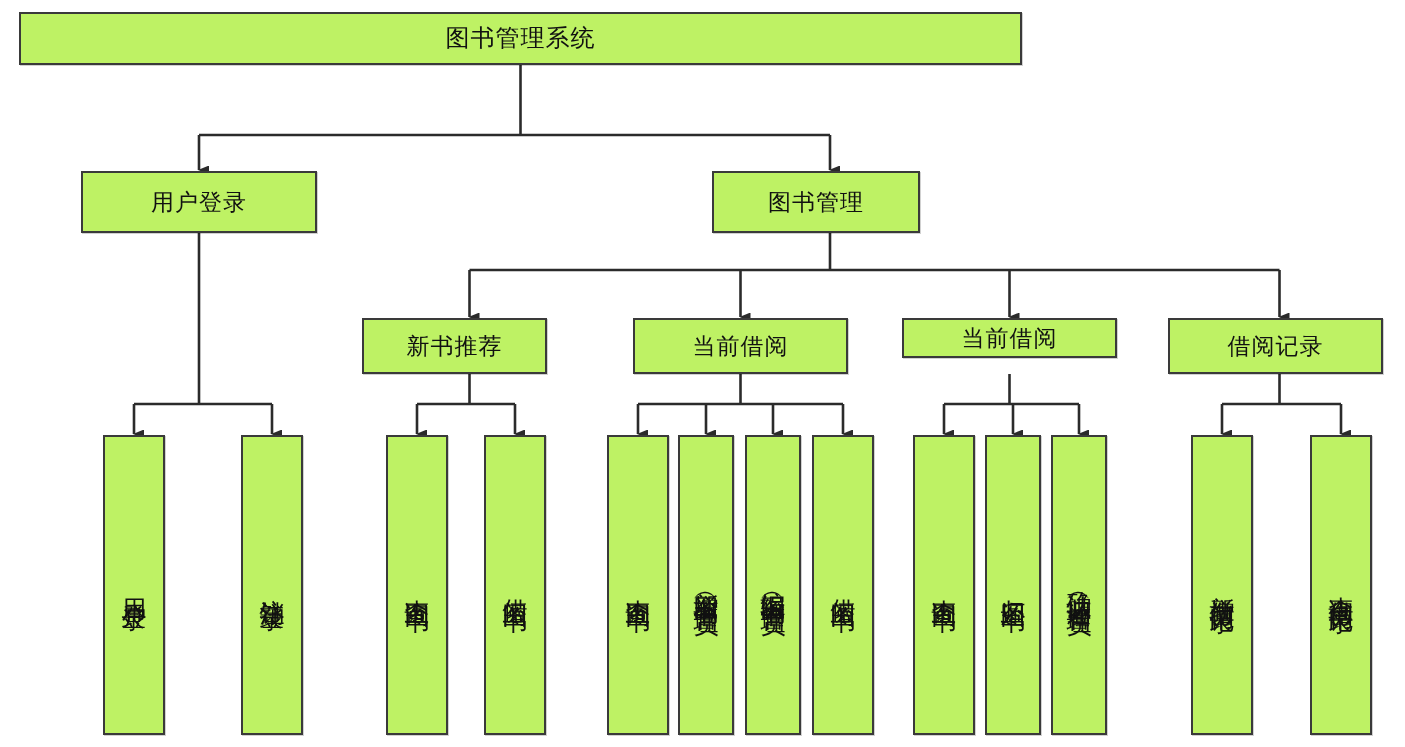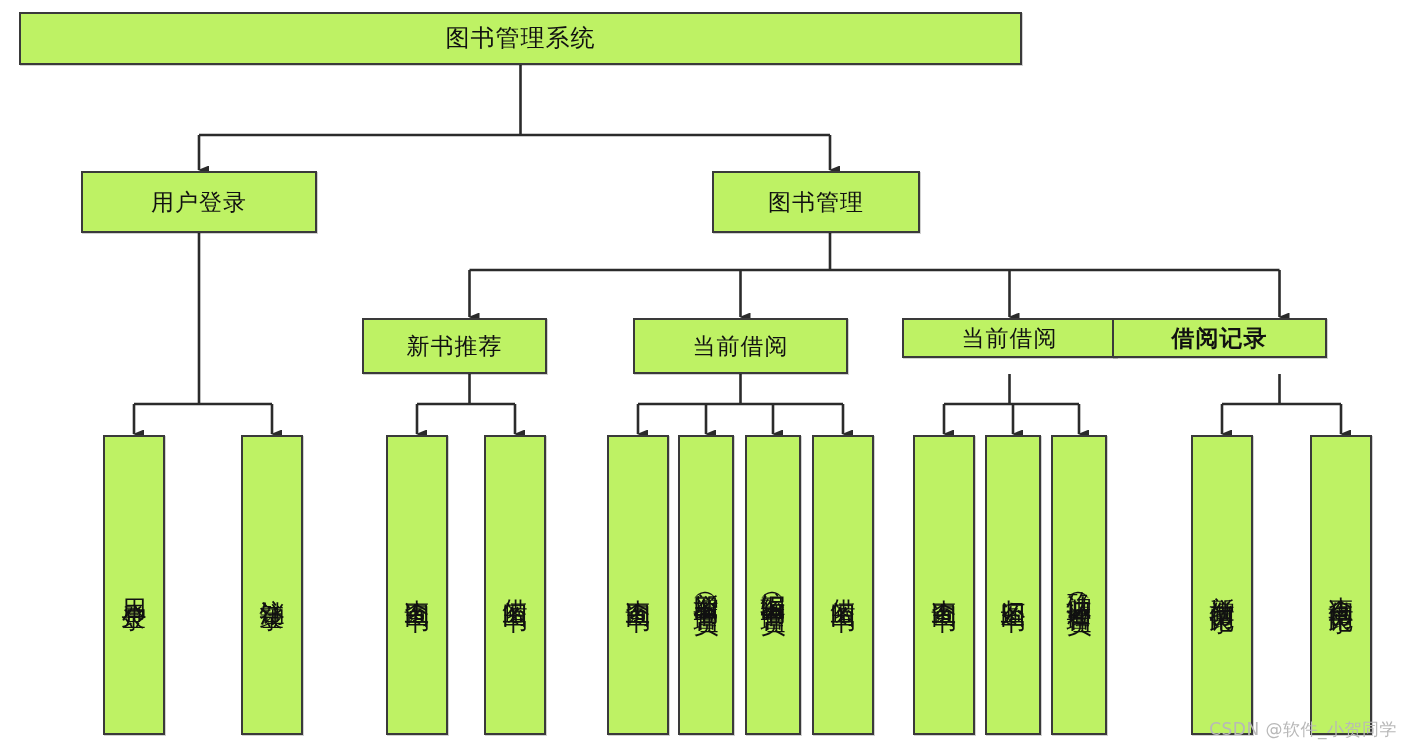--- a/index.html
+++ b/index.html
@@ -136,21 +136,21 @@
       </div>
       <div class="node horiz" style="left: 362px; top: 318px; width: 185px; height: 56px;">
         <span class="node-label">新书推荐</span>
       </div>
       <div class="node horiz" style="left: 633px; top: 318px; width: 215px; height: 56px;">
         <span class="node-label">当前借阅</span>
       </div>
       <div class="node horiz" style="left: 902px; top: 318px; width: 215px; height: 40px;">
         <span class="node-label">当前借阅</span>
       </div>
-      <div class="node horiz" style="left: 1112px; top: 318px; width: 215px; height: 40px; font-weight: bold;">
+      <div class="node horiz" style="left: 1168px; top: 318px; width: 215px; height: 56px;">
         <span class="node-label">借阅记录</span>
       </div>
       <div class="node vert" style="left: 103px; top: 435px; width: 62px; height: 300px;">
         <span class="node-label">用户登录</span>
       </div>
       <div class="node vert" style="left: 241px; top: 435px; width: 62px; height: 300px;">
         <span class="node-label">注销登录</span>
       </div>
       <div class="node vert" style="left: 386px; top: 435px; width: 62px; height: 300px;">
         <span class="node-label">查询图书</span>
@@ -180,15 +180,14 @@
         <span class="node-label">确认归还（管理员）</span>
       </div>
       <div class="node vert" style="left: 1191px; top: 435px; width: 62px; height: 300px;">
         <span class="node-label">新增借阅记录</span>
       </div>
       <div class="node vert" style="left: 1310px; top: 435px; width: 62px; height: 300px;">
         <span class="node-label">查询借阅记录</span>
       </div>
     </div>
 
-  <div class="watermark">CSDN @软件_小贺同学</div>
 
 </div>
 
 </body></html>

